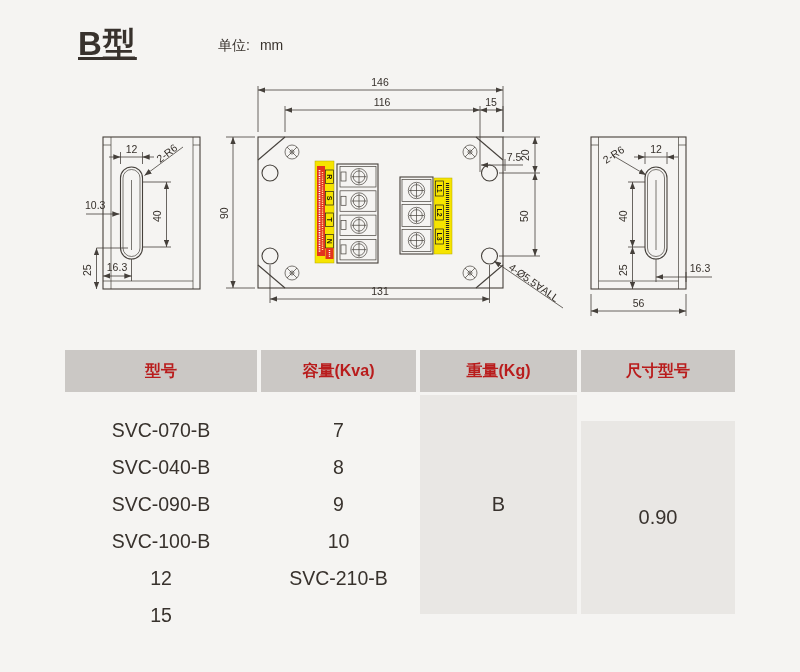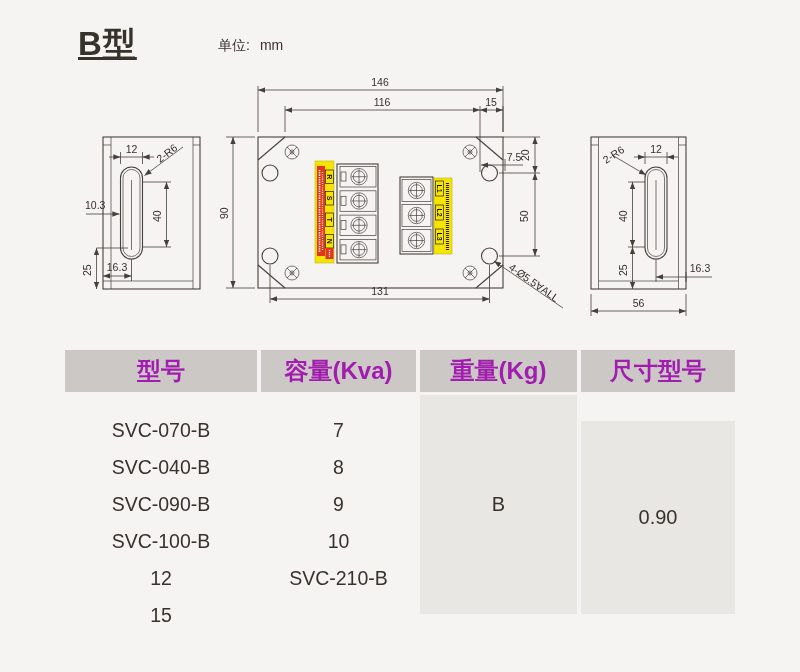--- a/index.html
+++ b/index.html
@@ -16,21 +16,21 @@
   .ol{fill:none;stroke:#45403b;stroke-width:1.1;}
   .thin{fill:none;stroke:#45403b;stroke-width:.7;}
   .dim{fill:none;stroke:#45403b;stroke-width:.8;}
   .dtx{font-size:10.5px;fill:#36302b;}
   .term{font-size:7px;font-weight:bold;fill:#15130f;}
   
   .tbl{position:absolute;left:65px;top:350px;width:670px;}
   .thead,.tbody{display:grid;grid-template-columns:192px 155px 157px 154px;column-gap:4px;}
   .thead{height:42px;}
   .th{background:#cbc8c5;display:flex;align-items:center;justify-content:center;
-      font-weight:700;font-size:24px;color:#a21caf;}
+      font-weight:700;font-size:16px;color:#b91c1c;}
   .tbody{margin-top:3px;grid-auto-rows:34px;row-gap:3px;}
   .cell{display:flex;align-items:center;justify-content:center;font-size:19.5px;margin-top:35px;}
   .c1{background:#dad7d4;}
   .c2{background:#e9e7e4;}
   .merged{background:#e9e7e4;font-size:20px;display:flex;align-items:center;justify-content:center;}
   .m3{grid-column:3;grid-row:1 / span 6;}
   .m4{grid-column:4;grid-row:1 / span 6;margin-top:26px;}
 </style>
 </head>
 <body>

